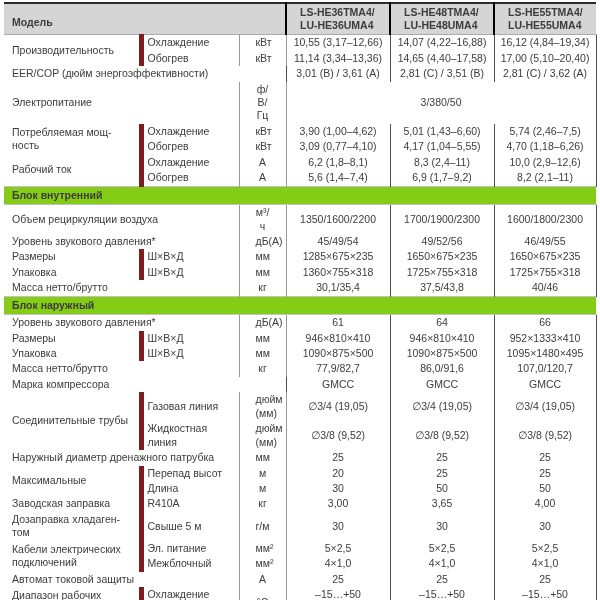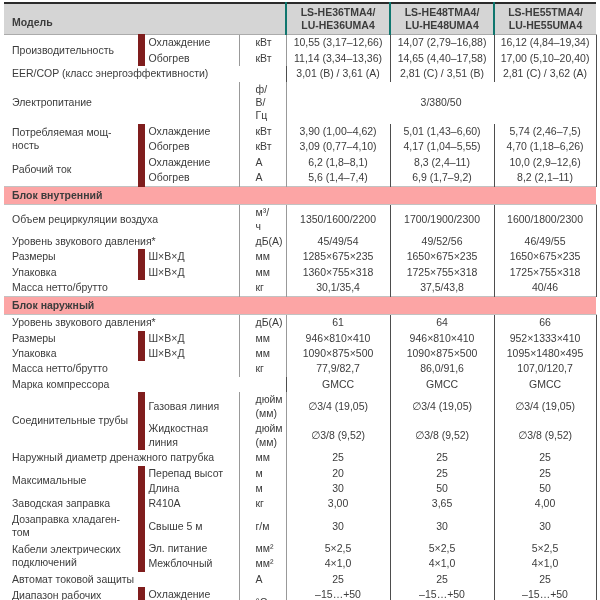--- a/index.html
+++ b/index.html
@@ -19,39 +19,38 @@
   }
   td{
     font-size:10.5px;
     line-height:1.28;
     padding:1px 4px;
     vertical-align:middle;
     white-space:pre-line;
     overflow:hidden;
   }
   td.label{text-align:left;padding-left:8px;}
-  td.sub{text-align:left;border-left:7px solid #7f1d1d;}
-  td.unit{text-align:left;border-left:1px solid #999;border-right:1px solid #999;padding:1px 16px;}
+  td.sub{text-align:left;border-left:5px solid #7f1d1d;}
+  td.unit{text-align:center;border-left:1px solid #999;border-right:1px solid #999;padding:1px 16px;}
   td.val{text-align:center;border-left:1px solid #4d4d4d;}
   td.val:last-child{border-right:1px solid #4d4d4d;margin-top:18px;}
   tr.header-row td{
     background:#d5d5d5;
     font-weight:bold;
     border-bottom:1px solid #ababab;
     padding-top:11px;padding-bottom:3px;
   }
   tr.header-row td.model{
-    text-align:center;
-    border-left:2px solid #0f766e;
+    border-left:2px solid #000000;
     font-size:10.5px;
     line-height:1.25;
-    padding:2px 1px;
+    padding:2px 13px;
   }
   tr.section-row td{
-    background:#fca5a5;
+    background:#84cc16;
     font-weight:bold;
     text-align:left;
     padding:2px 4px 2px 8px;
     border-top:1px solid #c2c2c2;
     border-bottom:1px solid #c2c2c2;
   }
 </style>
 </head>
 <body>
 
@@ -72,32 +71,32 @@
         <td class="model">LS-HE48TMA4/
 LU-HE48UMA4</td>
         <td class="model">LS-HE55TMA4/
 LU-HE55UMA4</td>
       </tr>
       <tr>
         <td class="label" rowspan="2">Производительность</td>
         <td class="sub">Охлаждение</td>
         <td class="unit">кВт</td>
         <td class="val">10,55 (3,17–12,66)</td>
-        <td class="val">14,07 (2,79–16,88)</td>
+        <td class="val">14,07 (4,22–16,88)</td>
         <td class="val">16,12 (4,84–19,34)</td>
       </tr>
       <tr>
         <td class="sub">Обогрев</td>
         <td class="unit">кВт</td>
         <td class="val">11,14 (3,34–13,36)</td>
         <td class="val">14,65 (4,40–17,58)</td>
         <td class="val">17,00 (5,10–20,40)</td>
       </tr>
       <tr>
-        <td class="label" colspan="3">EER/COP (класс энергоэффективности)</td>
+        <td class="label" colspan="3">EER/COP (дюйм энергоэффективности)</td>
         <td class="val">3,01 (B) / 3,61 (A)</td>
         <td class="val">2,81 (C) / 3,51 (B)</td>
         <td class="val">2,81 (C) / 3,62 (A)</td>
       </tr>
       <tr>
         <td class="label" colspan="2">Электропитание</td>
         <td class="unit">ф/В/Гц</td>
         <td class="val" colspan="3">3/380/50</td>
       </tr>
       <tr>

